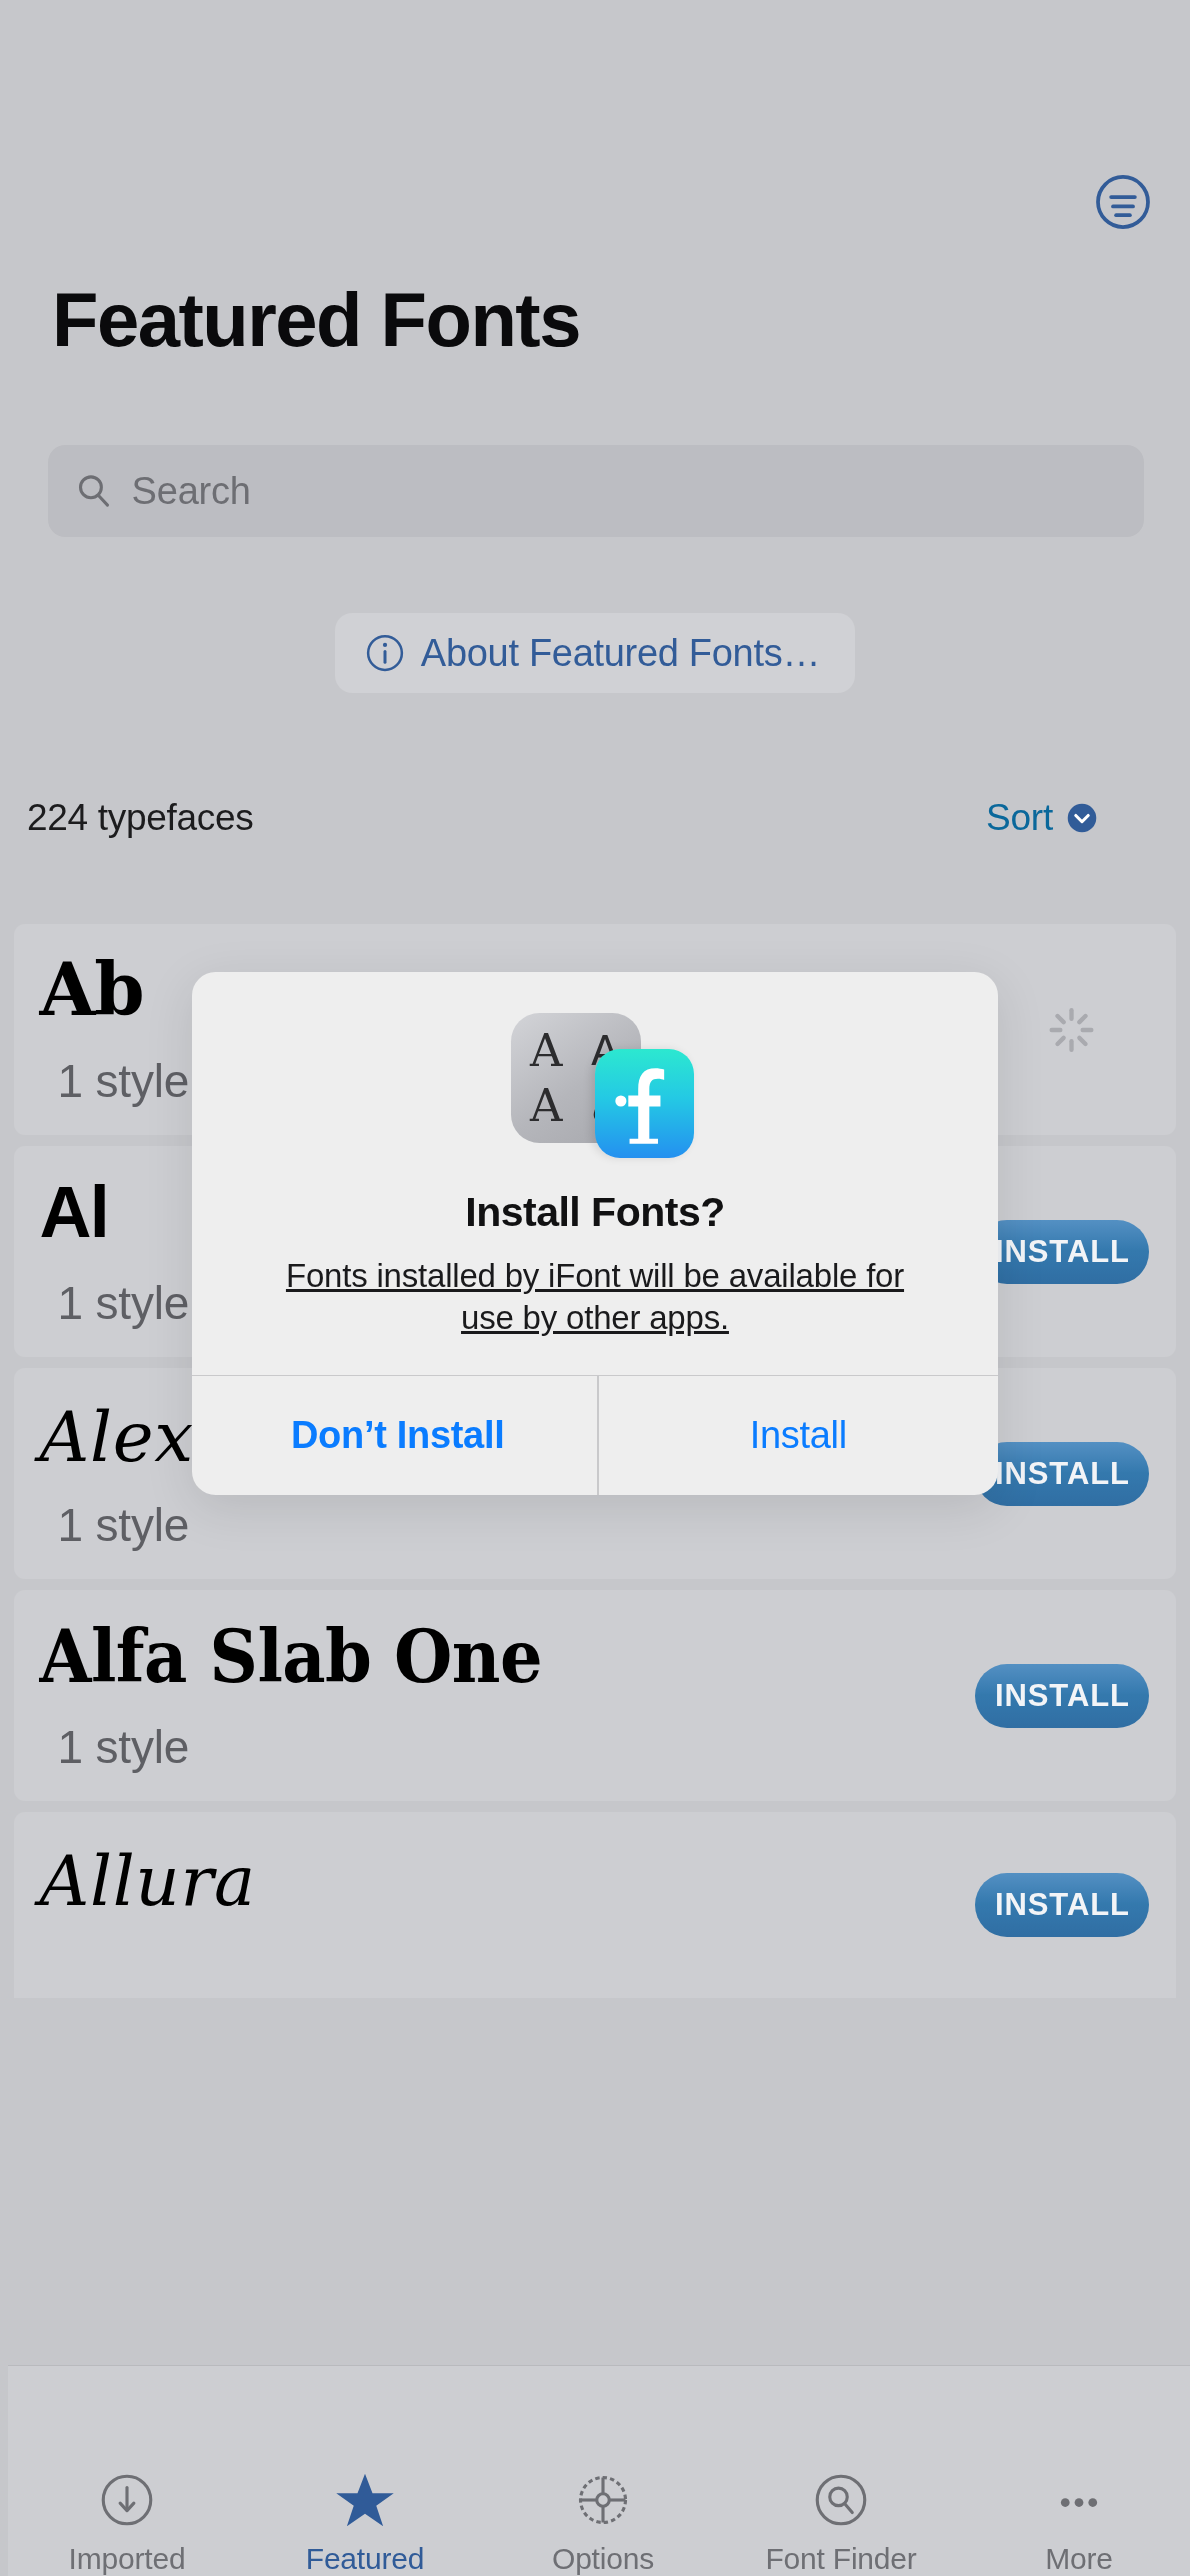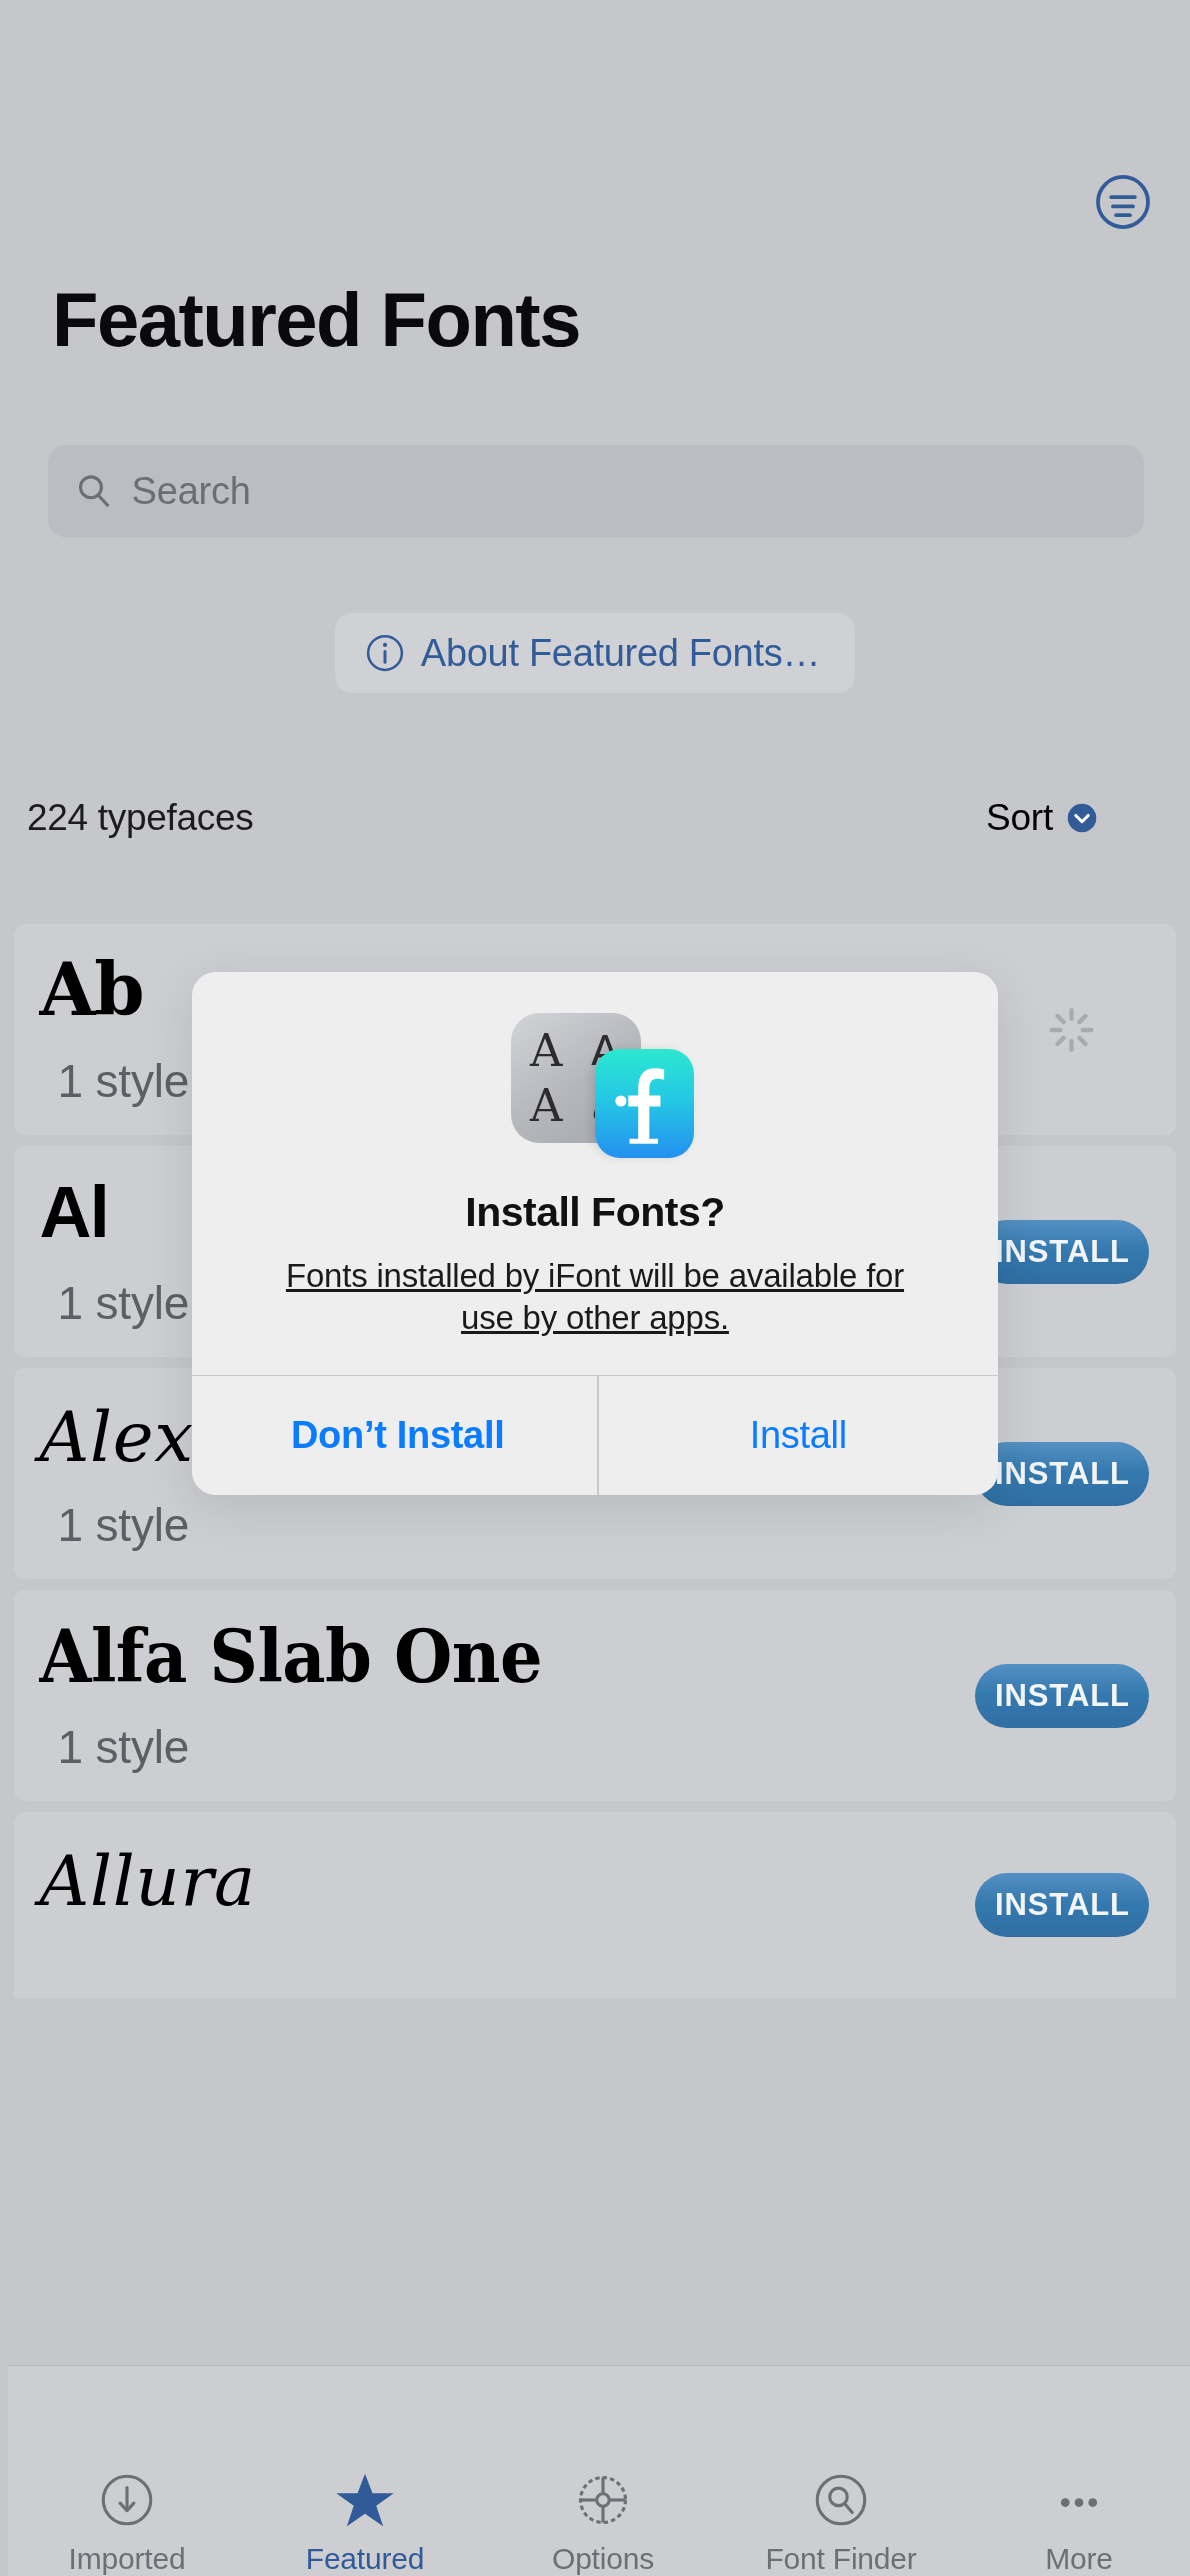--- a/index.html
+++ b/index.html
@@ -122,21 +122,21 @@
     letter-spacing: -0.3px;
   }
   .sort-btn {
     display: flex;
     align-items: center;
     gap: 11px;
     cursor: pointer;
   }
   .sort-label {
     font-size: 37px;
-    color: #000000;
+    color: #0369a1;
     letter-spacing: -0.2px;
   }
   .sort-chev { width: 36px; height: 36px; }
   .sort-chev svg { display: block; width: 36px; height: 36px; }
 
   
   .font-list {
     position: absolute;
     left: 0;
     top: 924px;

